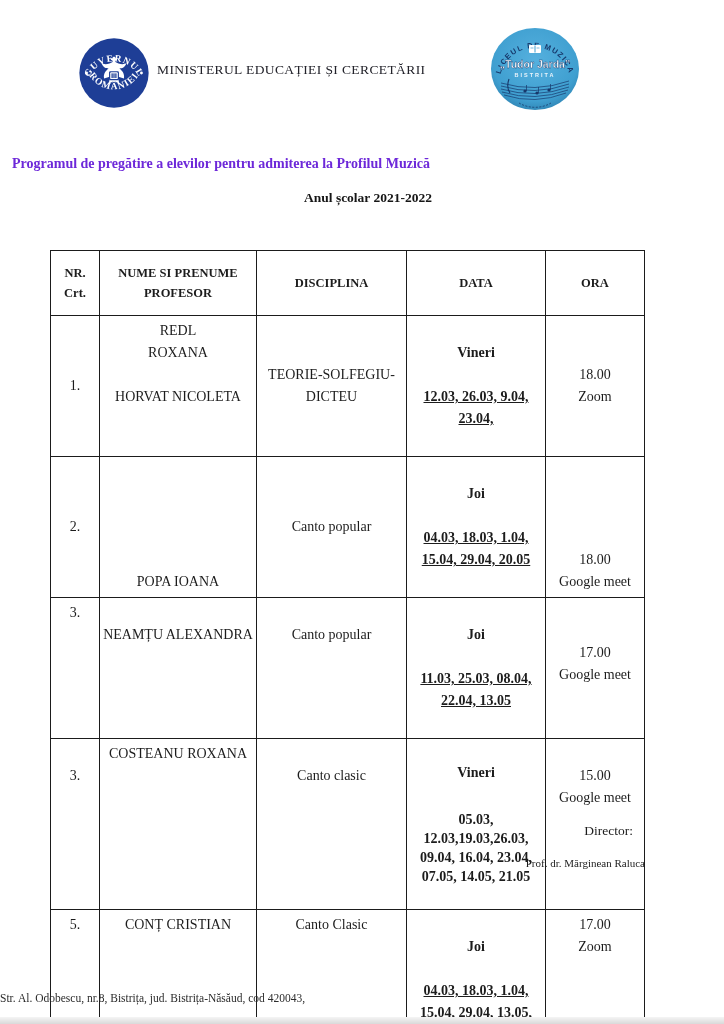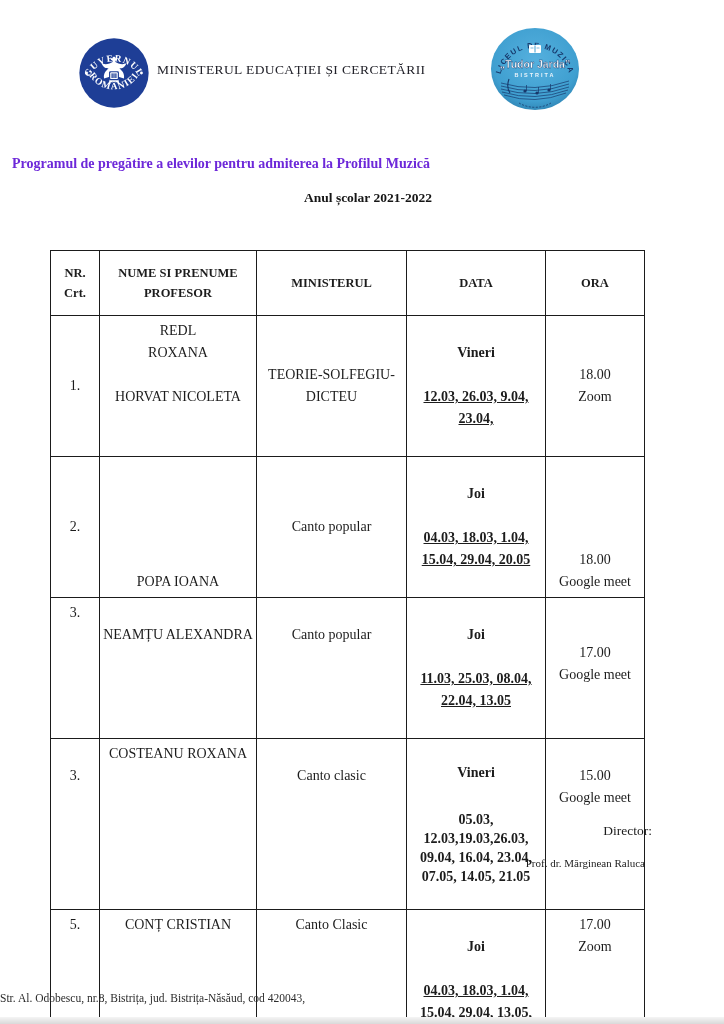--- a/index.html
+++ b/index.html
@@ -34,21 +34,21 @@
   .dates{font-weight:bold;}
   .dates.u{text-decoration:underline;}
   tr.r4 td.datecell{line-height:19px;}
   tr.r4 .day{line-height:22px;}
   tr.r4 .dates{margin-top:7px;}
 
   
   .note{position:absolute;left:55px;top:747px;width:620px;font-weight:bold;font-size:13.5px;line-height:24px;color:#c0201d;}
 
   
-  .director-label{position:absolute;top:823px;right:72px;font-size:13.5px;margin-left:7px;}
+  .director-label{position:absolute;top:823px;right:91px;font-size:13.5px;margin-left:7px;}
   .director-name{position:absolute;top:857px;right:79px;font-size:11px;}
 
   
   .footer{position:absolute;left:0;bottom:18px;width:100%;text-align:left;font-size:11.5px;line-height:16px;color:#2b2b2b;}
   .page-edge{position:absolute;left:0;bottom:0;width:100%;height:7px;background:linear-gradient(#f5f5f5,#d9d9d9);}
 </style>
 </head>
 <body>
 
 <div class="page">
@@ -130,21 +130,21 @@
         <col class="c3">
         <col class="c4">
         <col class="c5">
       </colgroup>
     <thead>
       <tr>
         <th>NR.
 Crt.</th>
         <th>NUME SI PRENUME
 PROFESOR</th>
-        <th>MINISTERUL</th>
+        <th>DISCIPLINA</th>
         <th>DATA</th>
         <th>ORA</th>
       </tr>
     </thead>
     <tbody>
       <tr class="r1">
         <td class="vm"><div>1.</div></td>
         <td><div>REDL
 ROXANA
 

